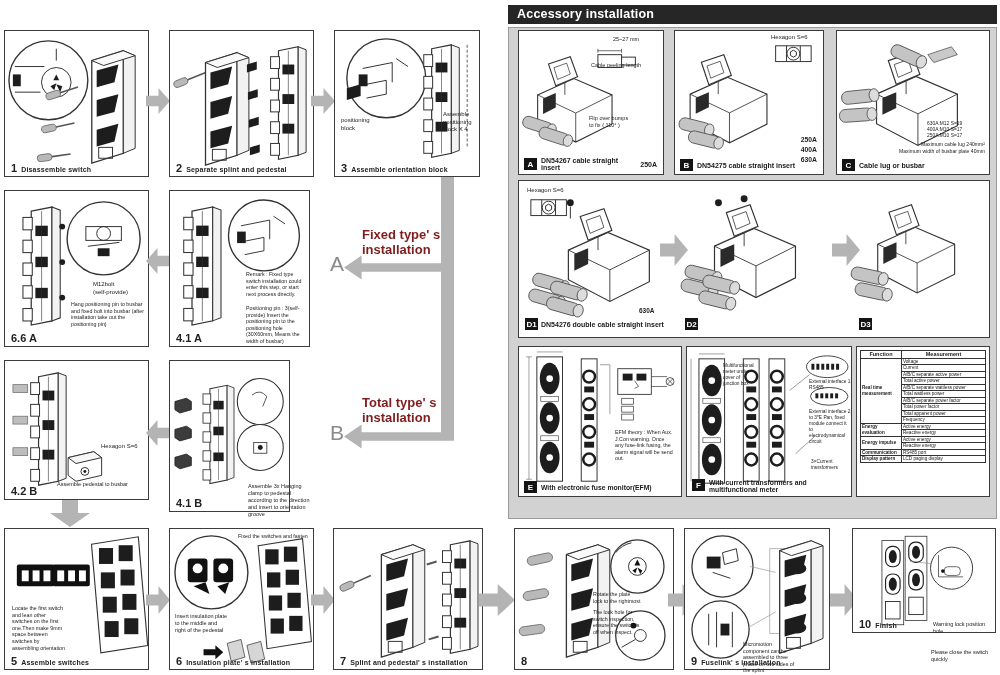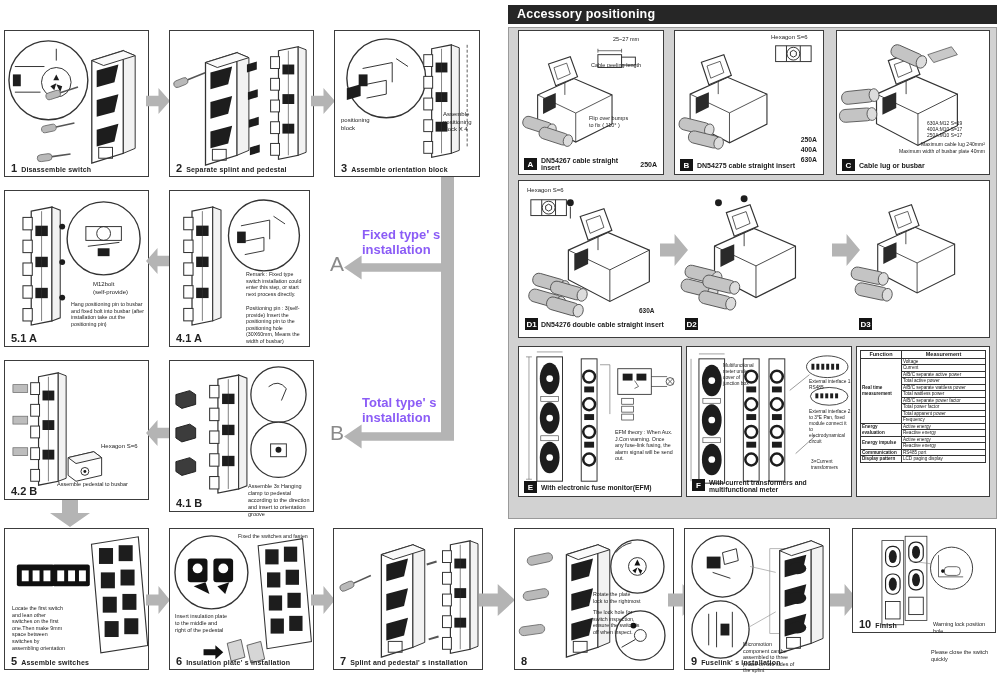--- a/index.html
+++ b/index.html
@@ -24,21 +24,21 @@
 .arrowR{position:absolute;background:#b4b4b4;
   clip-path:polygon(0 30%,52% 30%,52% 0,100% 50%,52% 100%,52% 70%,0 70%)}
 .arrowL{position:absolute;background:#b4b4b4;
   clip-path:polygon(100% 30%,48% 30%,48% 0,0 50%,48% 100%,48% 70%,100% 70%)}
 .arrowD{position:absolute;background:#b4b4b4;
   clip-path:polygon(30% 0,70% 0,70% 48%,100% 48%,50% 100%,0 48%,30% 48%)}
 .branchArrow{position:absolute;background:#b4b4b4;
   clip-path:polygon(100% 34%,16% 34%,16% 6%,0 50%,16% 94%,16% 66%,100% 66%)}
 .gbar{position:absolute;background:#b4b4b4}
 .btag{position:absolute;font-size:21px;color:#8a8a8a}
-.blabel{position:absolute;font-size:13px;font-weight:bold;color:#8b5cf6;line-height:1.12;white-space:pre-line}
+.blabel{position:absolute;font-size:13px;font-weight:bold;color:#7f1d1d;line-height:1.12;white-space:pre-line}
 .pre{white-space:pre-line}
 table.meter{position:absolute;left:3px;top:3px;border-collapse:collapse;font-size:4.6px;line-height:1.2;width:126px}
 .meter th,.meter td{border:1px solid #333;padding:0 1px;vertical-align:middle}
 .meter th{font-size:5.5px;text-align:center;font-weight:bold}
 .meter td.fn{font-weight:bold;width:40px;white-space:pre-line}
 .meter td.ms{width:82px}
 </style>
 </head>
 <body>
 
@@ -148,21 +148,21 @@
 <g id="magdet">
   <polyline points="-24,-10 6,-16 6,4" fill="none" stroke="#333" stroke-width="1"></polyline>
   <polyline points="-20,6 0,2 0,16 -20,20" fill="none" stroke="#333" stroke-width="1"></polyline>
   <rect x="-28" y="-4" width="9" height="12" fill="#1d1d1d"></rect>
   <line x1="10" y1="-20" x2="22" y2="-12" stroke="#333" stroke-width="1"></line>
 </g>
 </defs>
 </svg>
 
 
-<div class="hdr" style="left:508px;top:5px;width:489px">Accessory positioning</div>
+<div class="hdr" style="left:508px;top:5px;width:489px">Accessory installation</div>
 <div class="graybg" style="left:508px;top:27px;width:489px;height:492px"></div>
 
 
 <div class="panel" style="left:4px;top:30px;width:145px;height:147px">
   <svg class="art" viewBox="0 0 145 147">
     <circle cx="44" cy="50" r="40" fill="#fff" stroke="#333" stroke-width="1.4"></circle>
     <path d="M10,36 h30 M10,62 h26 M52,18 v12" stroke="#333" fill="none" stroke-width="1"></path>
     <circle cx="52" cy="52" r="15" fill="none" stroke="#333"></circle>
     <polygon points="52,44 55,50 49,50" fill="#1d1d1d"></polygon>
         <polygon points="46,56 52,53 50,60" fill="#1d1d1d"></polygon>
@@ -239,21 +239,21 @@
     <circle cx="100" cy="48" r="37" fill="#fff" stroke="#333" stroke-width="1.4"></circle>
     <rect x="82" y="36" width="36" height="14" fill="none" stroke="#333"></rect>
     <circle cx="100" cy="43" r="7" fill="none" stroke="#333"></circle>
     <line x1="84" y1="56" x2="116" y2="52" stroke="#333"></line>
     <rect x="94" y="58" width="12" height="8" fill="#1d1d1d"></rect>
   </svg>
   <div class="note" style="left:88px;top:90px;width:50px">M12bolt
 (self-provide)</div>
   <div class="note" style="left:66px;top:110px;width:74px;font-size:5.3px">Hang positioning pin to busbar and fixed bolt into busbar (after installation take out the positioning pin)</div>
   <div class="plabel">
-        <span class="pnum">5.1 A</span>
+        <span class="pnum">6.6 A</span>
       </div>
 </div>
 
 <div class="arrowL" style="left:146px;top:248px;width:24px;height:26px"></div>
 
 <div class="panel" style="left:169px;top:190px;width:141px;height:157px">
   <svg class="art" viewBox="0 0 145 157">
     <use href="#ped" transform="translate(10,10) scale(1.08)"></use>
     <circle cx="98" cy="44" r="37" fill="#fff" stroke="#333" stroke-width="1.4"></circle>
     <use href="#magdet" transform="translate(98,44)"></use>
@@ -282,21 +282,21 @@
   <div class="note" style="left:96px;top:82px;width:44px">Hexagon S=6</div>
   <div class="note" style="left:52px;top:120px;width:86px;font-size:5.5px">Assemble pedestal to busbar</div>
   <div class="plabel">
         <span class="pnum">4.2 B</span>
       </div>
 </div>
 
 <div class="arrowL" style="left:146px;top:420px;width:24px;height:26px"></div>
 <div class="arrowD" style="left:50px;top:500px;width:40px;height:27px"></div>
 
-<div class="panel" style="left:169px;top:360px;width:145px;height:152px">
+<div class="panel" style="left:169px;top:360px;width:121px;height:152px">
   <svg class="art" viewBox="0 0 145 152">
     <use href="#ped" transform="translate(36,10) scale(1.05)"></use>
     <g>
       <polygon points="6,34 20,30 26,34 26,44 12,48 6,44" fill="#3c3c3c" stroke="#222"></polygon>
       <polygon points="6,68 20,64 26,68 26,78 12,82 6,78" fill="#3c3c3c" stroke="#222"></polygon>
       <polygon points="6,102 20,98 26,102 26,112 12,116 6,112" fill="#3c3c3c" stroke="#222"></polygon>
     </g>
     <circle cx="110" c="0" cy="34" r="28" fill="#fff" stroke="#333" stroke-width="1.3"></circle>
     <path d="M100,26 q10,-8 18,2 l-5,12" fill="none" stroke="#333"></path>
     <circle cx="110" cy="90" r="28" fill="#fff" stroke="#333" stroke-width="1.3"></circle>

